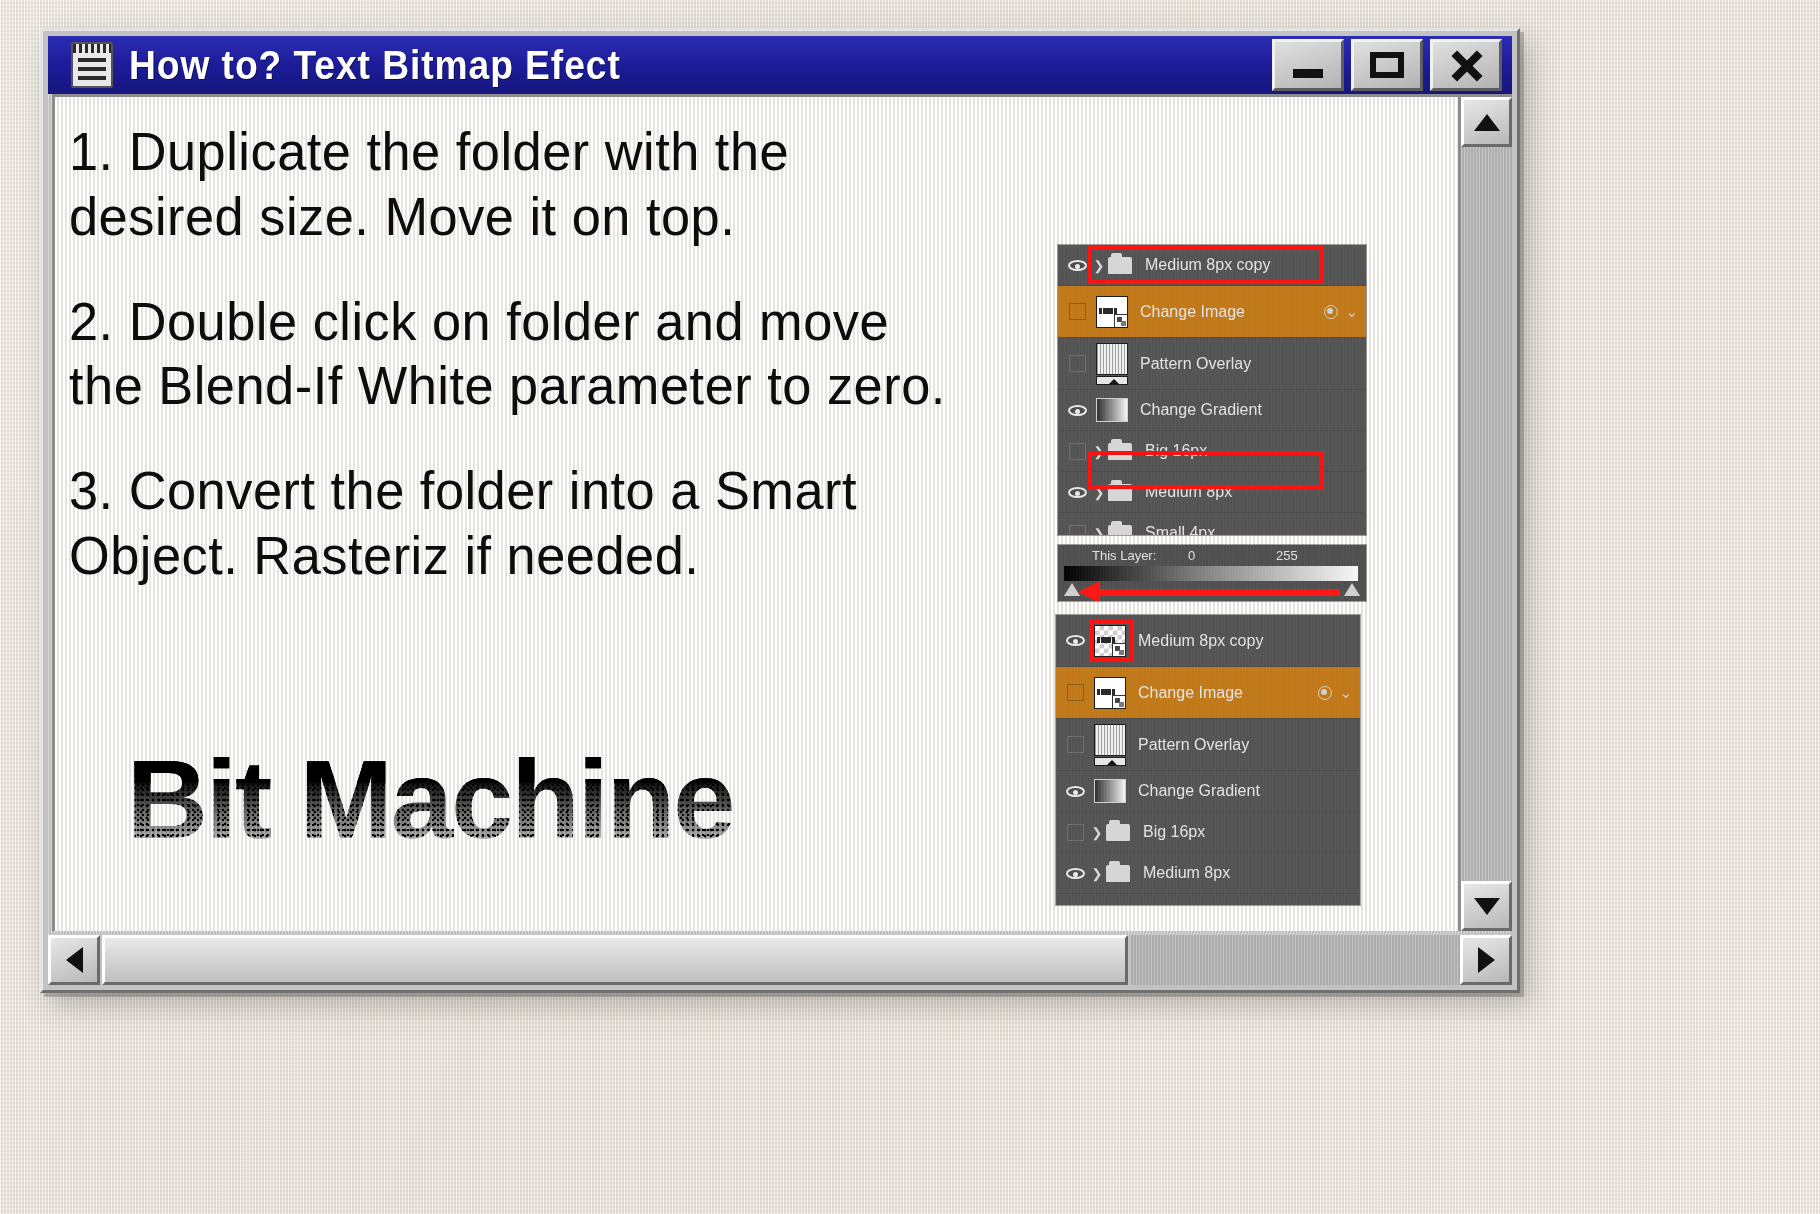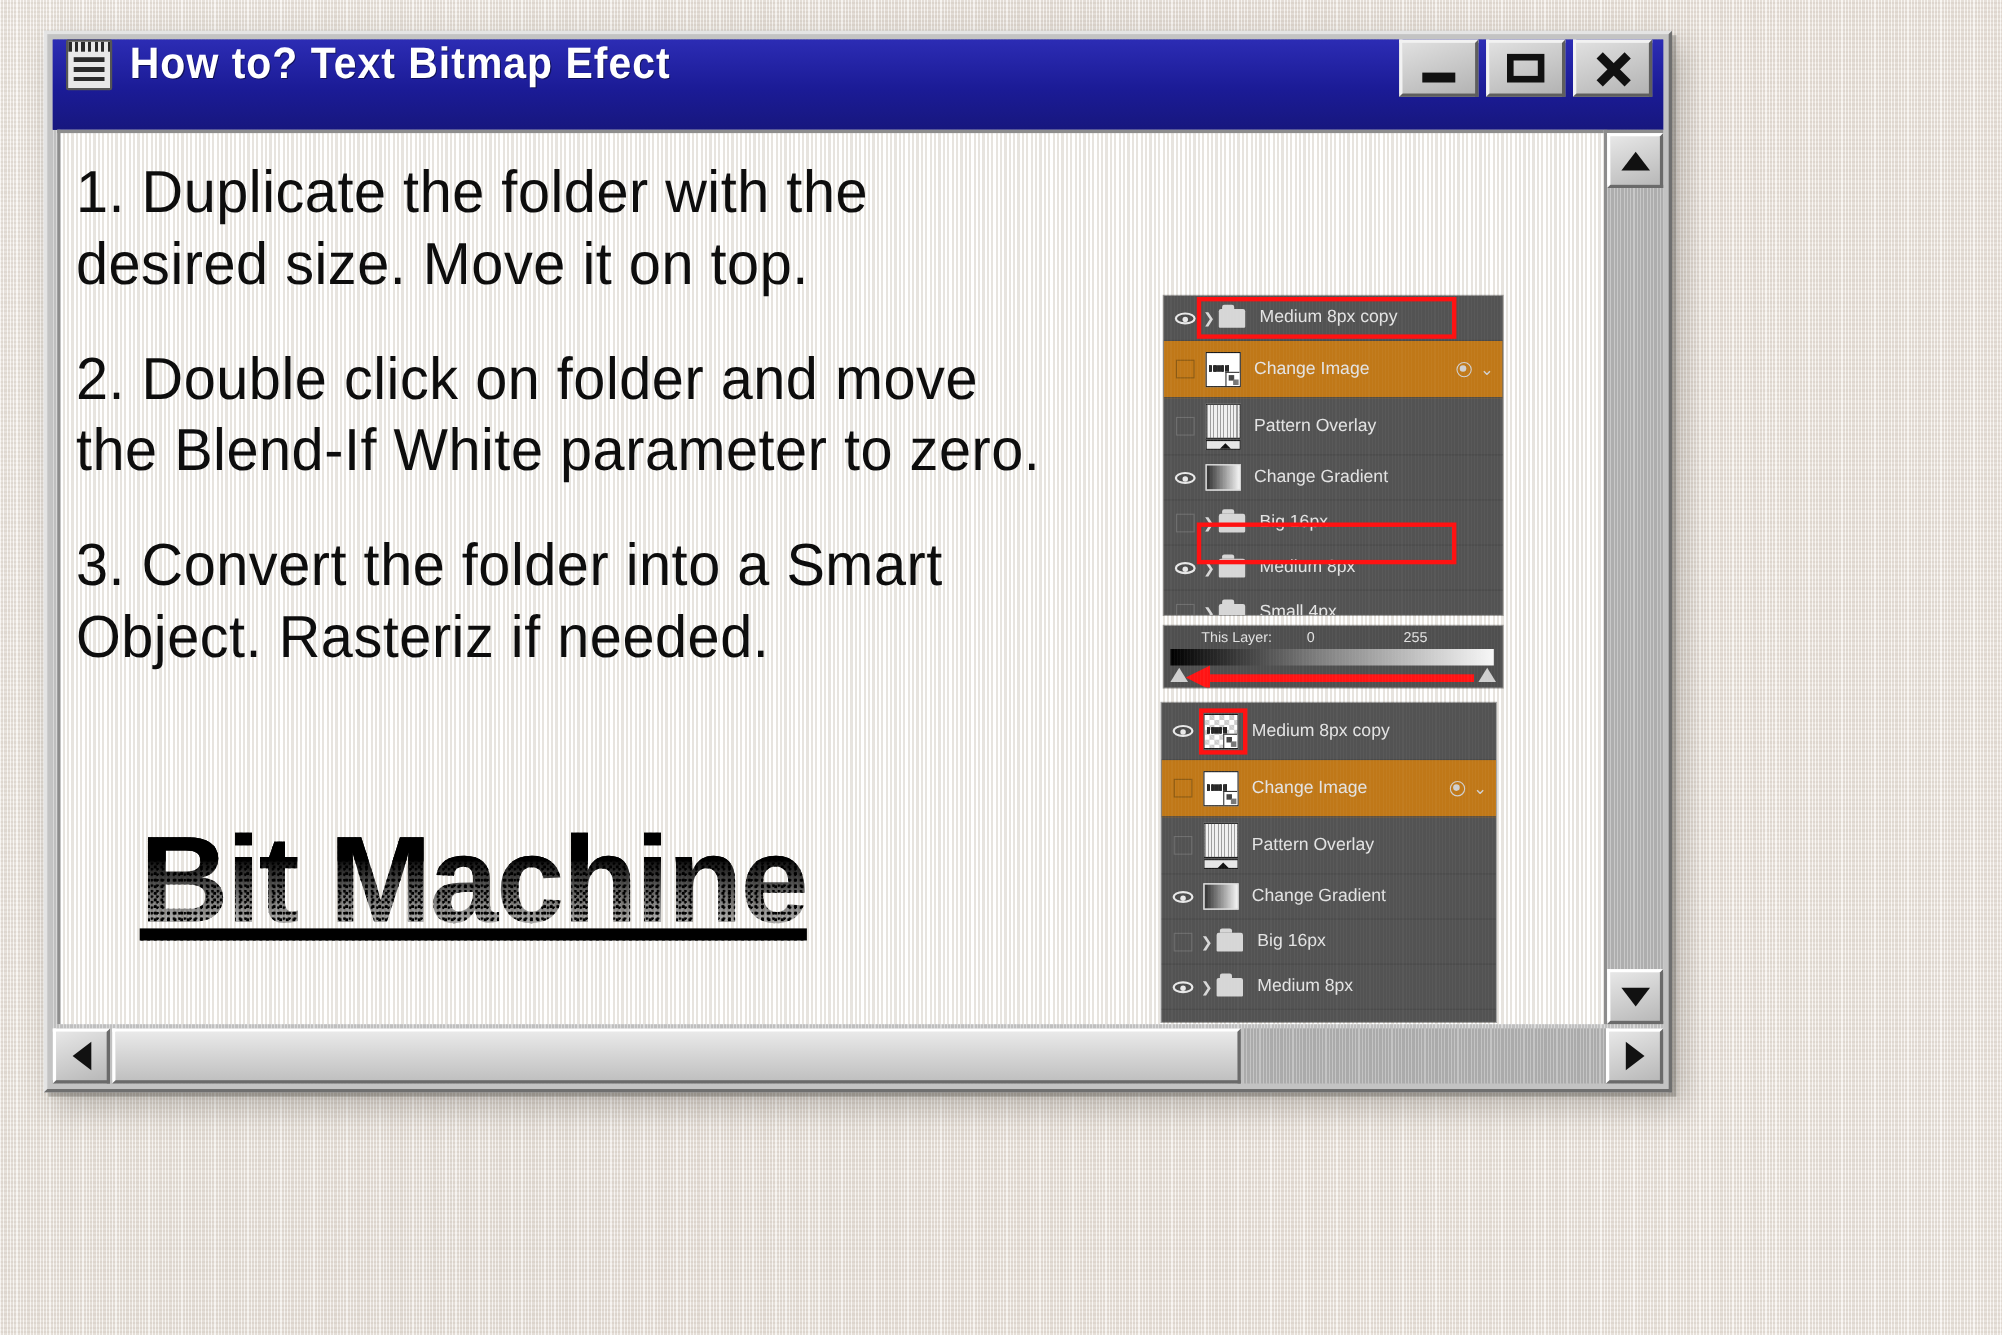--- a/index.html
+++ b/index.html
@@ -59,28 +59,28 @@
     display: flex;
     flex-direction: column;
     background: #c8c8c8;
     background-image:
       repeating-linear-gradient(90deg, rgba(255,255,255,0.30) 0 1px, rgba(150,150,150,0.18) 1px 3px);
     min-height: 0;
   }
 
   
   #titlebar {
-    height: 82px;
+    height: 58px;
     background: #1f1f9e;
     background-image:
       linear-gradient(180deg, #2c2cb4 0%, #1b1b96 55%, #17177e 100%),
       repeating-linear-gradient(90deg, rgba(255,255,255,0.05) 0 1px, transparent 1px 3px);
     display: flex;
-    align-items: flex-start;
-    padding: 0 6px 0 12px;
+    align-items: center;
+    padding: 0 6px 0 23px;
     flex: none;
   }
   #title-icon {
     width: 42px; height: 46px;
     background: #e8e8e8;
     border: 2px solid #555;
     border-radius: 2px;
     position: relative;
     flex: none;
     margin-right: 16px;
@@ -201,21 +201,20 @@
     white-space: pre-line;
   }
 
   
   #logo-wrap {
     position: absolute;
     left: 72px;
     bottom: 62px;
     width: 868px;
     height: 125px;
-    text-decoration: underline;
   }
   #logo {
     font-family: "Liberation Sans Narrow", "Liberation Sans", sans-serif;
     font-size: 112px;
     font-weight: 700;
     letter-spacing: -2px;
     color: #000;
     line-height: 1;
     -webkit-background-clip: text;
     background-clip: text;

